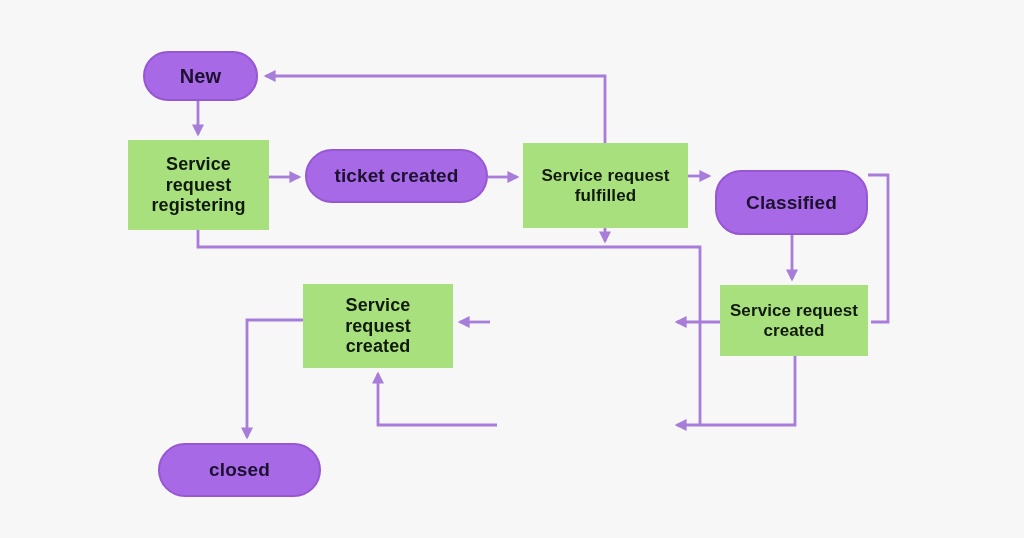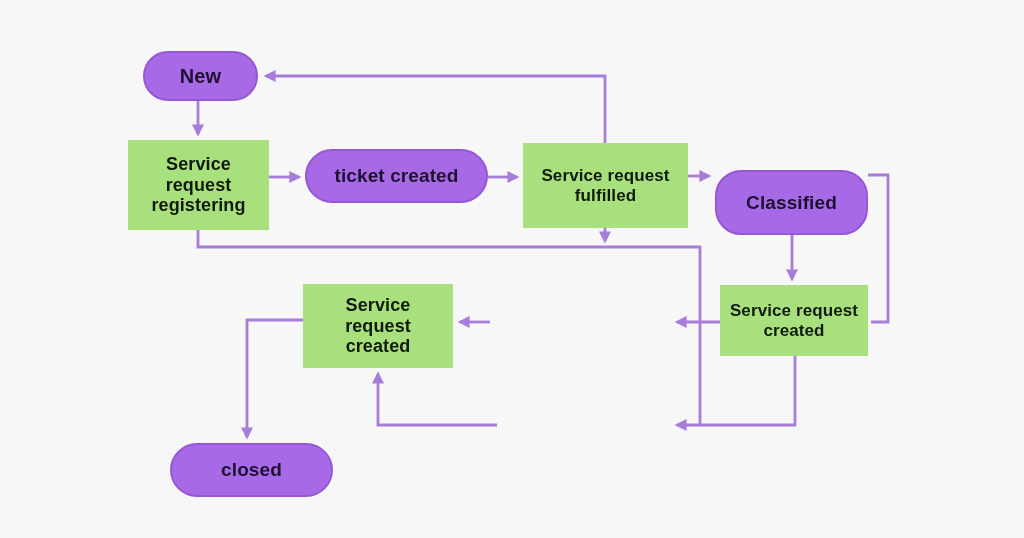--- a/index.html
+++ b/index.html
@@ -60,21 +60,21 @@
   }
   #node-new         { left: 143px; top:  51px; width: 115px; height: 50px; border-radius: 25px; font-size: 20px; }
   #node-registering { left: 128px; top: 140px; width: 141px; height: 90px; }
   #node-ticket-created { left: 305px; top: 149px; width: 183px; height: 54px; border-radius: 27px; }
   #node-assessment  { left: 523px; top: 143px; width: 165px; height: 85px; font-size: 17px; }
   #node-classified  { left: 715px; top: 150px; width: 153px; height: 65px; border-radius: 26px; margin-top: 20px; }
   #node-handling    { left: 720px; top: 285px; width: 148px; height: 71px; font-size: 17px; }
   #node-request-fulfilled { left: 490px; top: 300px; width: 180px; height: 48px; border-radius: 24px; }
   #node-closing     { left: 303px; top: 284px; width: 150px; height: 84px; }
   #node-aborted     { left: 497px; top: 401px; width: 172px; height: 49px; border-radius: 24px; }
-  #node-closed      { left: 170px; top: 443px; width: 163px; height: 54px; border-radius: 27px; }
+  #node-closed      { left: 158px; top: 443px; width: 163px; height: 54px; border-radius: 27px; }
 </style>
 </head>
 <body>
 
 <div class="canvas">
 
   <svg class="edge-layer" viewBox="0 0 1024 538" xmlns="http://www.w3.org/2000/svg">
     <defs>
       <marker id="arrow" viewBox="0 0 10 10" refX="8" refY="5" markerWidth="13" markerHeight="12" markerUnits="userSpaceOnUse" orient="auto">
         <path d="M0 0 L10 5 L0 10 z"></path>

